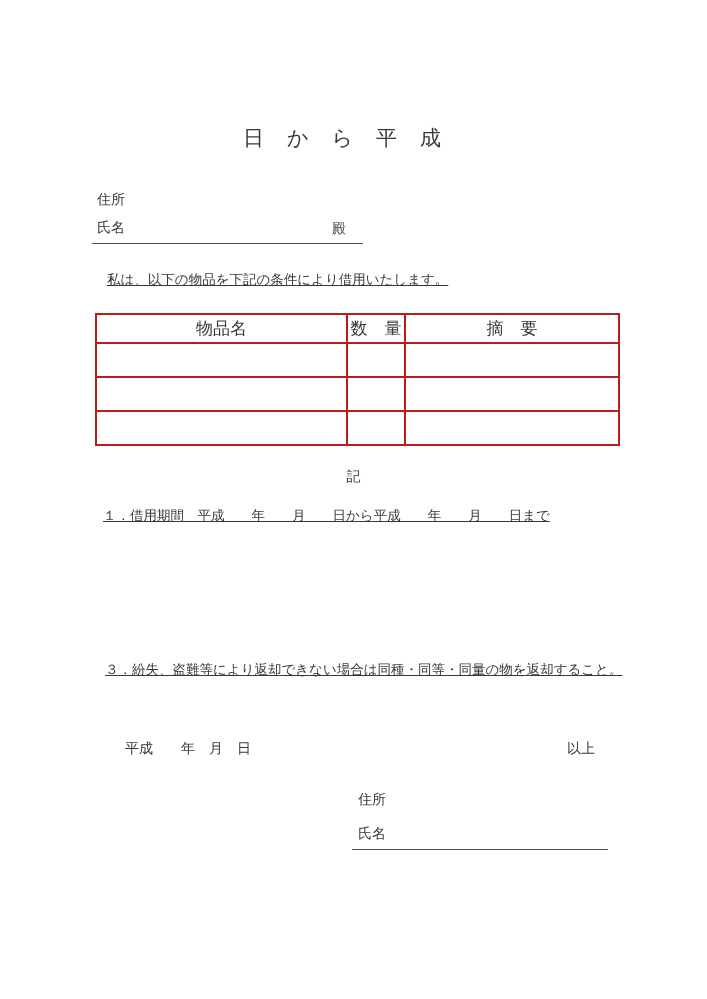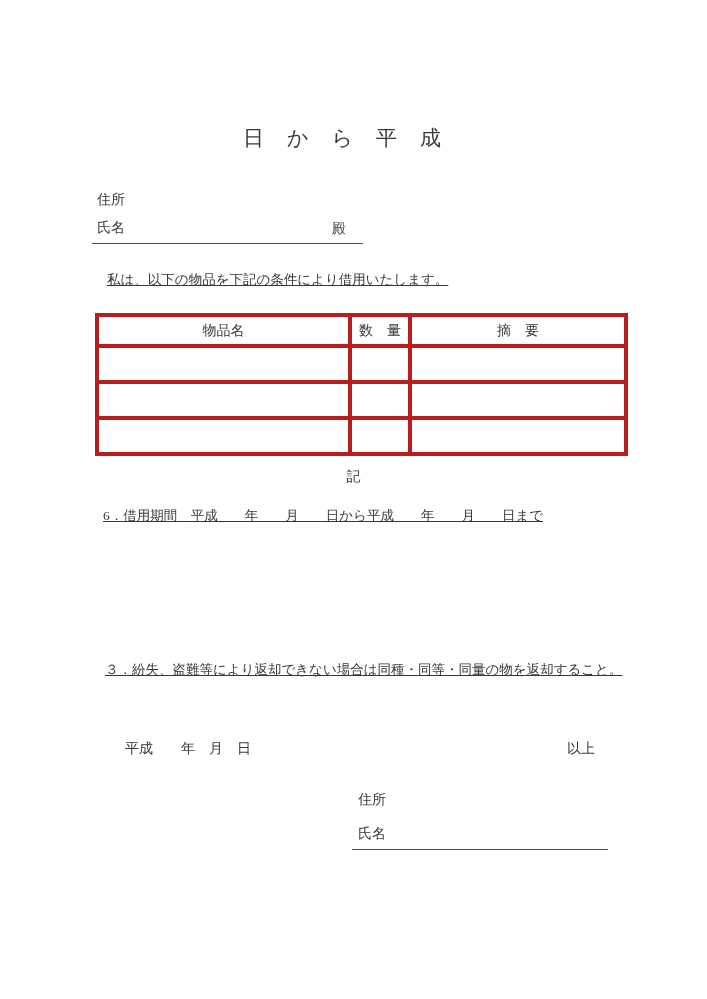--- a/index.html
+++ b/index.html
@@ -29,23 +29,23 @@
     font-size: 14px;
   }
   table.items {
     position: absolute;
     left: 95px; top: 313px;
     width: 517px;
     border-collapse: collapse;
     table-layout: fixed;
   }
   table.items th, table.items td {
-    border: 4px solid #b91c1c;
+    border: 2px solid #b91c1c;
     font-weight: normal;
-    font-size: 14px;
+    font-size: 17px;
     color: #3c3733;
     padding: 0;
     text-align: center;
   }
   table.items thead th { height: 27px; }
   table.items tbody td { height: 32px; }
   .col-name { width: 249px; }
   .col-qty  { width: 56px; }
   .col-note { width: 212px; margin-top: 48px; }
   .clause { line-height: 27px; }
@@ -86,21 +86,21 @@
       <tr>
         <td></td>
         <td></td>
         <td></td>
       </tr>
     </tbody>
   </table>
 
   <div class="abs note-heading">記</div>
 
-  <div class="abs body-text clause" style="left:103px; top:502px;">6．借用期間　平成　　年　　月　　日から平成　　年　　月　　日まで</div>
+  <div class="abs body-text clause" style="left:103px; top:502px;">１．借用期間　平成　　年　　月　　日から平成　　年　　月　　日まで</div>
   <div class="abs body-text clause" style="left:105px; top:612px;margin-top:44px;">３．紛失、盗難等により返却できない場合は同種・同等・同量の物を返却すること。</div>
 
   <div class="abs label" style="right:112px; top:700px;margin-top:40px;">以上</div>
 
   <div class="abs label" style="left:125px; top:740px;">平成　　年　月　日</div>
 
   <div class="abs label" style="left:358px; top:791px;">住所</div>
   <div class="abs label" style="left:358px; top:825px;">氏名</div>
   <div class="rule" style="left:352px; top:849px; width:256px;"></div>
 

